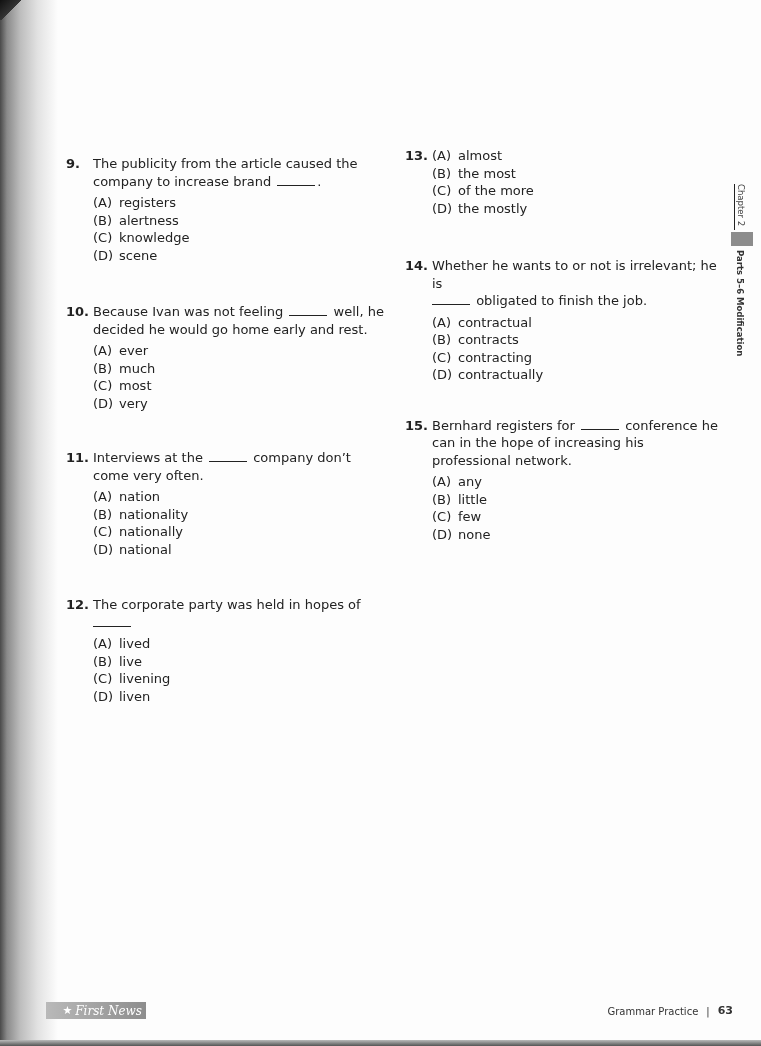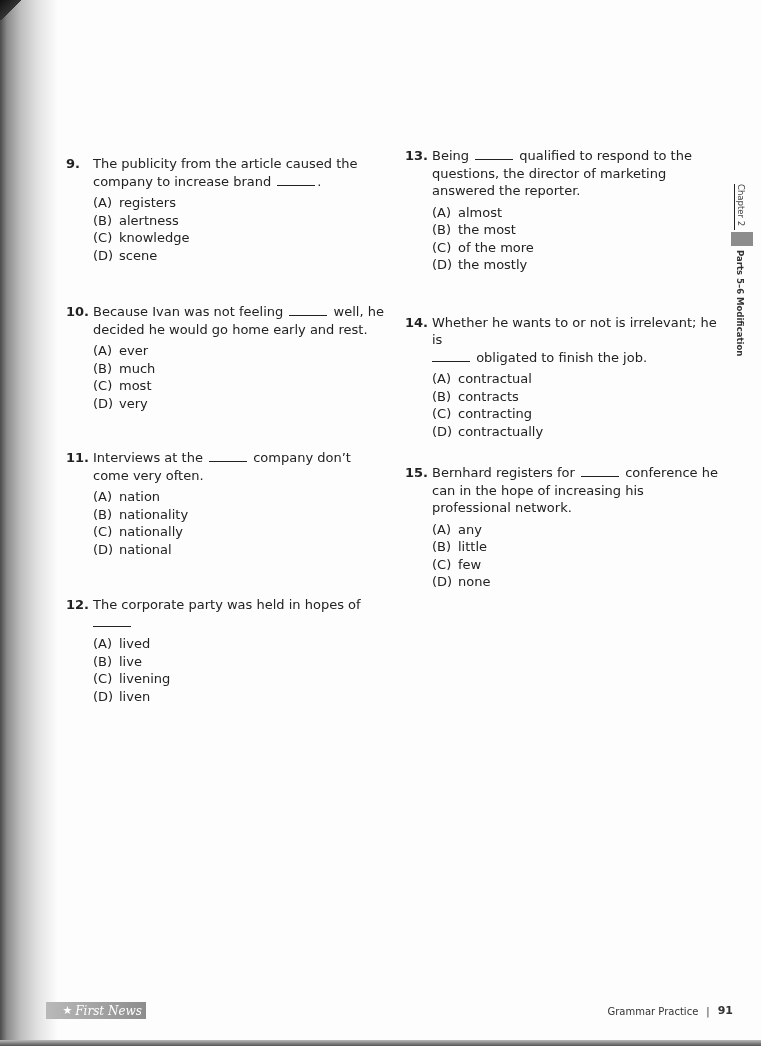--- a/index.html
+++ b/index.html
@@ -34,21 +34,21 @@
   .option { display: flex; line-height: 17.5px; }
   .opt-letter { width: 26px; flex: none; }
   .blank {
     display: inline-block; width: 38px; border-bottom: 1px solid #222;
     height: 10px; vertical-align: baseline; margin: 0 2px;
   }
   .col-left .question:nth-child(1) { margin-bottom: 39px; }
   .col-left .question:nth-child(2) { margin-bottom: 37px; }
   .col-left .question:nth-child(3) { margin-bottom: 38px; }
   .col-right .question:nth-child(1) { margin-bottom: 40px; }
-  .col-right .question:nth-child(2) { margin-bottom: 24px; }
+  .col-right .question:nth-child(2) { margin-bottom: 33px; }
 
   .side-tab {
     position: absolute; right: 8px; top: 180px; width: 22px; height: 175px;
   }
   .side-chapter {
     position: absolute; left: 3px; top: 4px;
     writing-mode: vertical-rl; font-size: 8.5px; color: #444;
     border-left: 1px solid #222; padding-left: 1px; height: 46px;
   }
   .side-bar {
@@ -179,21 +179,20 @@
           </li>
       </ul>
     </div>
   </div>
 </div>
 
 <div class="column col-right">
   <div class="question">
     <span class="q-num">13.</span>
     <div class="q-body">
-      <p class="q-text"><span>Being</span> <span class="blank"></span> <span>qualified to respond to the questions, the director of marketing answered the reporter.</span></p>
       <ul class="options">
         <li class="option">
             <span class="opt-letter">(A)</span>
             <span>almost</span>
           </li>
         <li class="option">
             <span class="opt-letter">(B)</span>
             <span>the most</span>
           </li>
         <li class="option">
@@ -266,16 +265,16 @@
 </div>
 
 <div class="logo">
   <span class="logo-star">★</span>
   <span class="logo-text">First News</span>
 </div>
 
 <div class="footer">
   <span>Grammar Practice</span>
   <span class="footer-sep">|</span>
-  <span class="footer-page">91</span>
+  <span class="footer-page">63</span>
 </div>
 
 <div class="bottom-edge"></div>
 
 </body></html>

